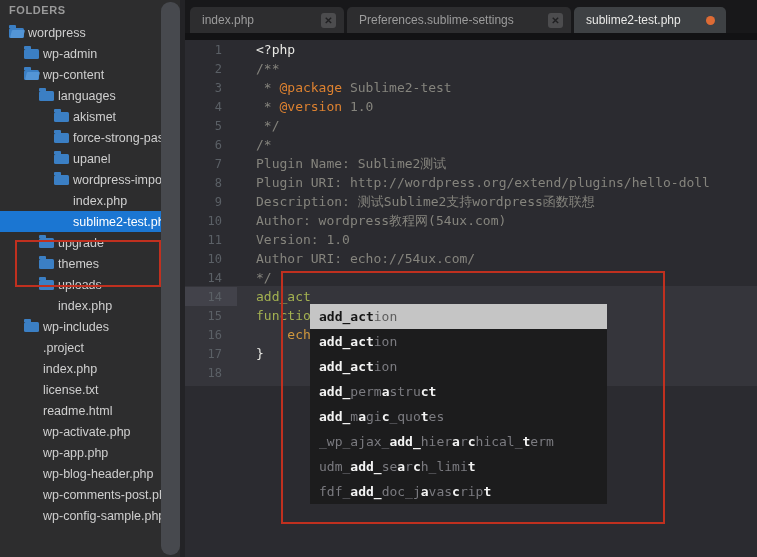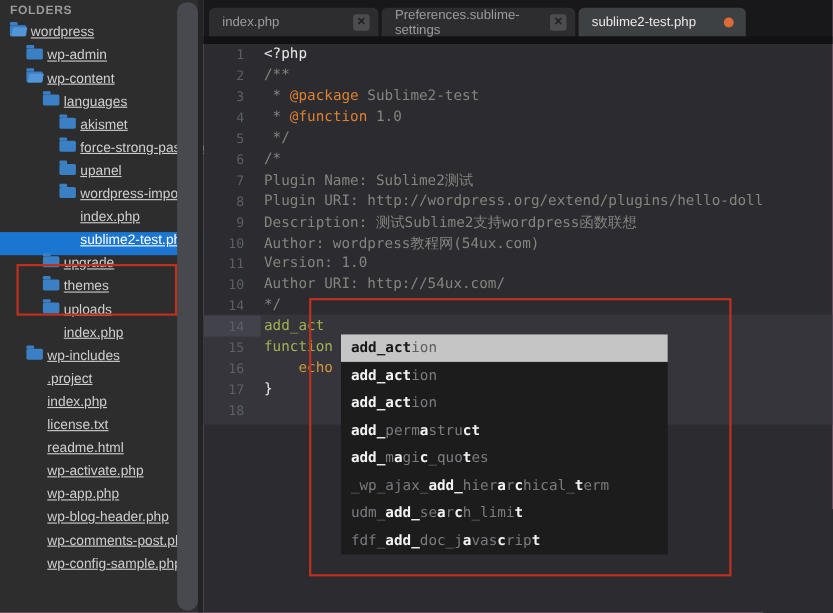--- a/index.html
+++ b/index.html
@@ -4,22 +4,22 @@
 <style>
   html,body{margin:0;padding:0;background:#1a1a1c;}
   #app{position:relative;width:757px;height:557px;background:#f9a8d4;overflow:hidden;
        font-family:"Liberation Sans",sans-serif;}
 
   
   .sidebar{position:absolute;left:0;top:0;width:185px;height:557px;background:#2d2d2e;overflow:hidden;}
   .folders-header{position:absolute;left:9px;top:4px;font-size:11px;font-weight:bold;
                   color:#9a9a9a;letter-spacing:.6px;}
   .tree{position:absolute;left:0;top:22px;width:100%;z-index:1;}
-  .tree-item{height:21px;display:flex;font-size:12.5px;color:#cfcfcf;
-             white-space:nowrap;cursor:default;text-decoration:underline;}
+  .tree-item{height:21px;display:flex;align-items:center;font-size:12.5px;color:#cfcfcf;
+             white-space:nowrap;cursor:default;}
   .tree-item.selected{background:var(--sel-blue);color:#ffffff;}
   .indent{flex:none;}
   .folder-icon{width:15px;height:10px;background:var(--folder-blue);border-radius:1.5px;
                position:relative;flex:none;margin-right:4px;margin-top:1px;}
   .folder-icon::before{content:"";position:absolute;top:-3px;left:0;width:7px;height:3px;
                background:var(--folder-blue);border-radius:1px 1px 0 0;}
   .folder-icon.open::after{content:"";position:absolute;left:2px;top:2px;width:13px;height:8px;
                background:#5poo;}
   .folder-icon.open::after{content:"";position:absolute;left:2px;top:2px;width:13px;height:8px;
                background:#5395d6;border-radius:1px;transform:skewX(-14deg);}
@@ -40,21 +40,21 @@
        font-size:10px;line-height:15px;text-align:center;flex:none;margin-left:8px;font-weight:bold;}
   .dirty-dot{width:9px;height:9px;border-radius:50%;background:var(--dot);flex:none;
        margin-left:8px;margin-right:3px;}
 
   .band{position:absolute;left:0;top:286px;width:100%;height:100px;background:#35353b;z-index:0;}
   .gutter-hl{position:absolute;left:0;top:287px;width:52px;height:19px;background:#42424a;z-index:0;}
 
   .code-lines{position:absolute;left:0;top:40px;width:100%;z-index:1;}
   .line{height:19px;display:flex;align-items:center;}
   .ln{width:37px;text-align:right;font:12px "DejaVu Sans Mono",monospace;color:#5b6066;flex:none;}
-  .code{margin-left:18px;font:13px "DejaVu Sans Mono",monospace;white-space:pre;overflow:hidden;}
+  .code{margin-left:34px;font:13px "DejaVu Sans Mono",monospace;white-space:pre;overflow:hidden;}
   .c-plain{color:#e8e8e4;}
   .c-com{color:#85847d;}
   .c-tag{color:var(--tag);}
   .c-fn{color:var(--fn);}
   .c-echo{color:var(--echo);}
 
   .popup{position:absolute;left:125px;top:304px;width:297px;background:#1c1c1d;z-index:4;}
   .ac-row{height:25px;display:flex;align-items:center;padding-left:9px;
           font:13px "DejaVu Sans Mono",monospace;color:#7b7b80;white-space:pre;cursor:default;}
   .ac-row b{color:#f3f3f3;font-weight:bold;}
@@ -199,21 +199,21 @@
         <div class="line">
           <span class="ln">2</span>
           <span class="code"><span class="c-com">/**</span></span>
         </div>
         <div class="line">
           <span class="ln">3</span>
           <span class="code"><span class="c-com"> * </span><span class="c-tag">@package</span><span class="c-com"> Sublime2-test</span></span>
         </div>
         <div class="line">
           <span class="ln">4</span>
-          <span class="code"><span class="c-com"> * </span><span class="c-tag">@function</span><span class="c-com"> 1.0</span></span>
+          <span class="code"><span class="c-com"> * </span><span class="c-tag">@version</span><span class="c-com"> 1.0</span></span>
         </div>
         <div class="line">
           <span class="ln">5</span>
           <span class="code"><span class="c-com"> */</span></span>
         </div>
         <div class="line">
           <span class="ln">6</span>
           <span class="code"><span class="c-com">/*</span></span>
         </div>
         <div class="line">
@@ -231,21 +231,21 @@
         <div class="line">
           <span class="ln">10</span>
           <span class="code"><span class="c-com">Author: wordpress教程网(54ux.com)</span></span>
         </div>
         <div class="line">
           <span class="ln">11</span>
           <span class="code"><span class="c-com">Version: 1.0</span></span>
         </div>
         <div class="line">
           <span class="ln">10</span>
-          <span class="code"><span class="c-com">Author URI: http://54ux.com/</span></span>
+          <span class="code"><span class="c-com">Author URI: echo://54ux.com/</span></span>
         </div>
         <div class="line">
           <span class="ln">14</span>
           <span class="code"><span class="c-com">*/</span></span>
         </div>
         <div class="line">
           <span class="ln">14</span>
           <span class="code"><span class="c-fn">add_act</span></span>
         </div>
         <div class="line">
@@ -266,21 +266,21 @@
         </div>
       </div>
 
     <div class="tabbar">
       <div class="tabbar-strip"></div>
       <div class="tabs">
           <div class="tab" style="width: 154px;">
             <span class="tab-label">index.php</span>
             <span class="close-btn">✕</span>
           </div>
-          <div class="tab" style="width: 176px;">
+          <div class="tab" style="width: 224px;">
             <span class="tab-label">Preferences.sublime-settings</span>
             <span class="close-btn">✕</span>
           </div>
           <div class="tab active" style="width: 152px;">
             <span class="tab-label">sublime2-test.php</span>
             <span class="dirty-dot"></span>
           </div>
         </div>
     </div>
 

